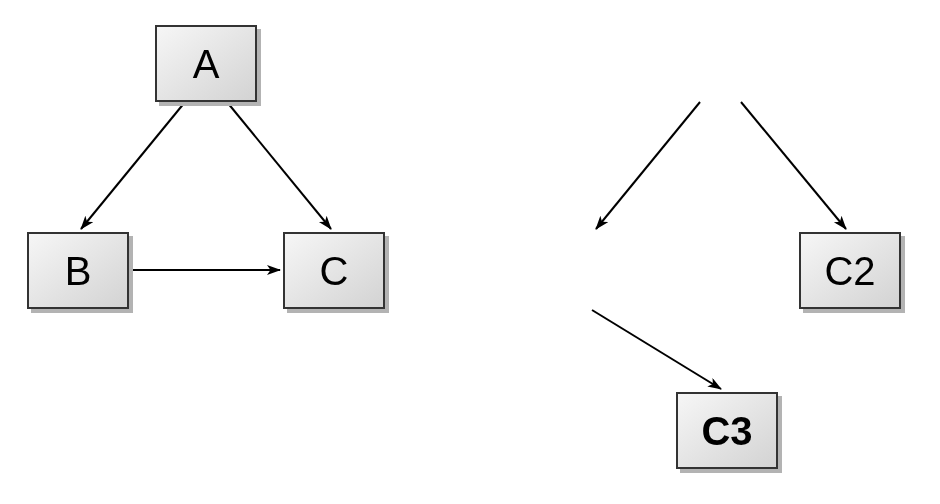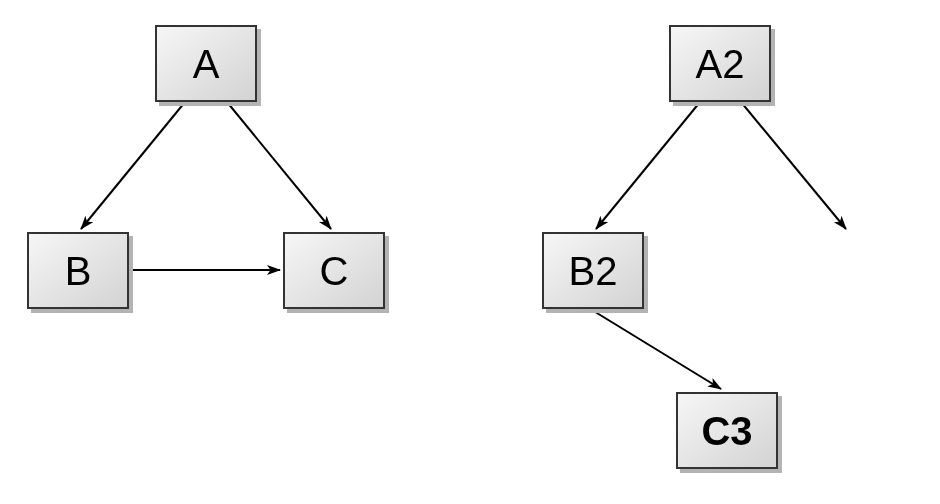--- a/index.html
+++ b/index.html
@@ -81,23 +81,20 @@
   <div class="node pos-a">
     <span class="node-label">A</span>
   </div>
   <div class="node pos-b">
     <span class="node-label">B</span>
   </div>
   <div class="node pos-c">
     <span class="node-label">C</span>
   </div>
 
-  <div class="node pos-a2">
-    <span class="node-label">A2</span>
-  </div>
-  <div class="node pos-b2">
-    <span class="node-label">B2</span>
+  <div class="node pos-c2">
+    <span class="node-label">C2</span>
   </div>
   <div class="node pos-c3">
     <span class="node-label">C3</span>
   </div>
 
 </div>
 
 </body></html>

